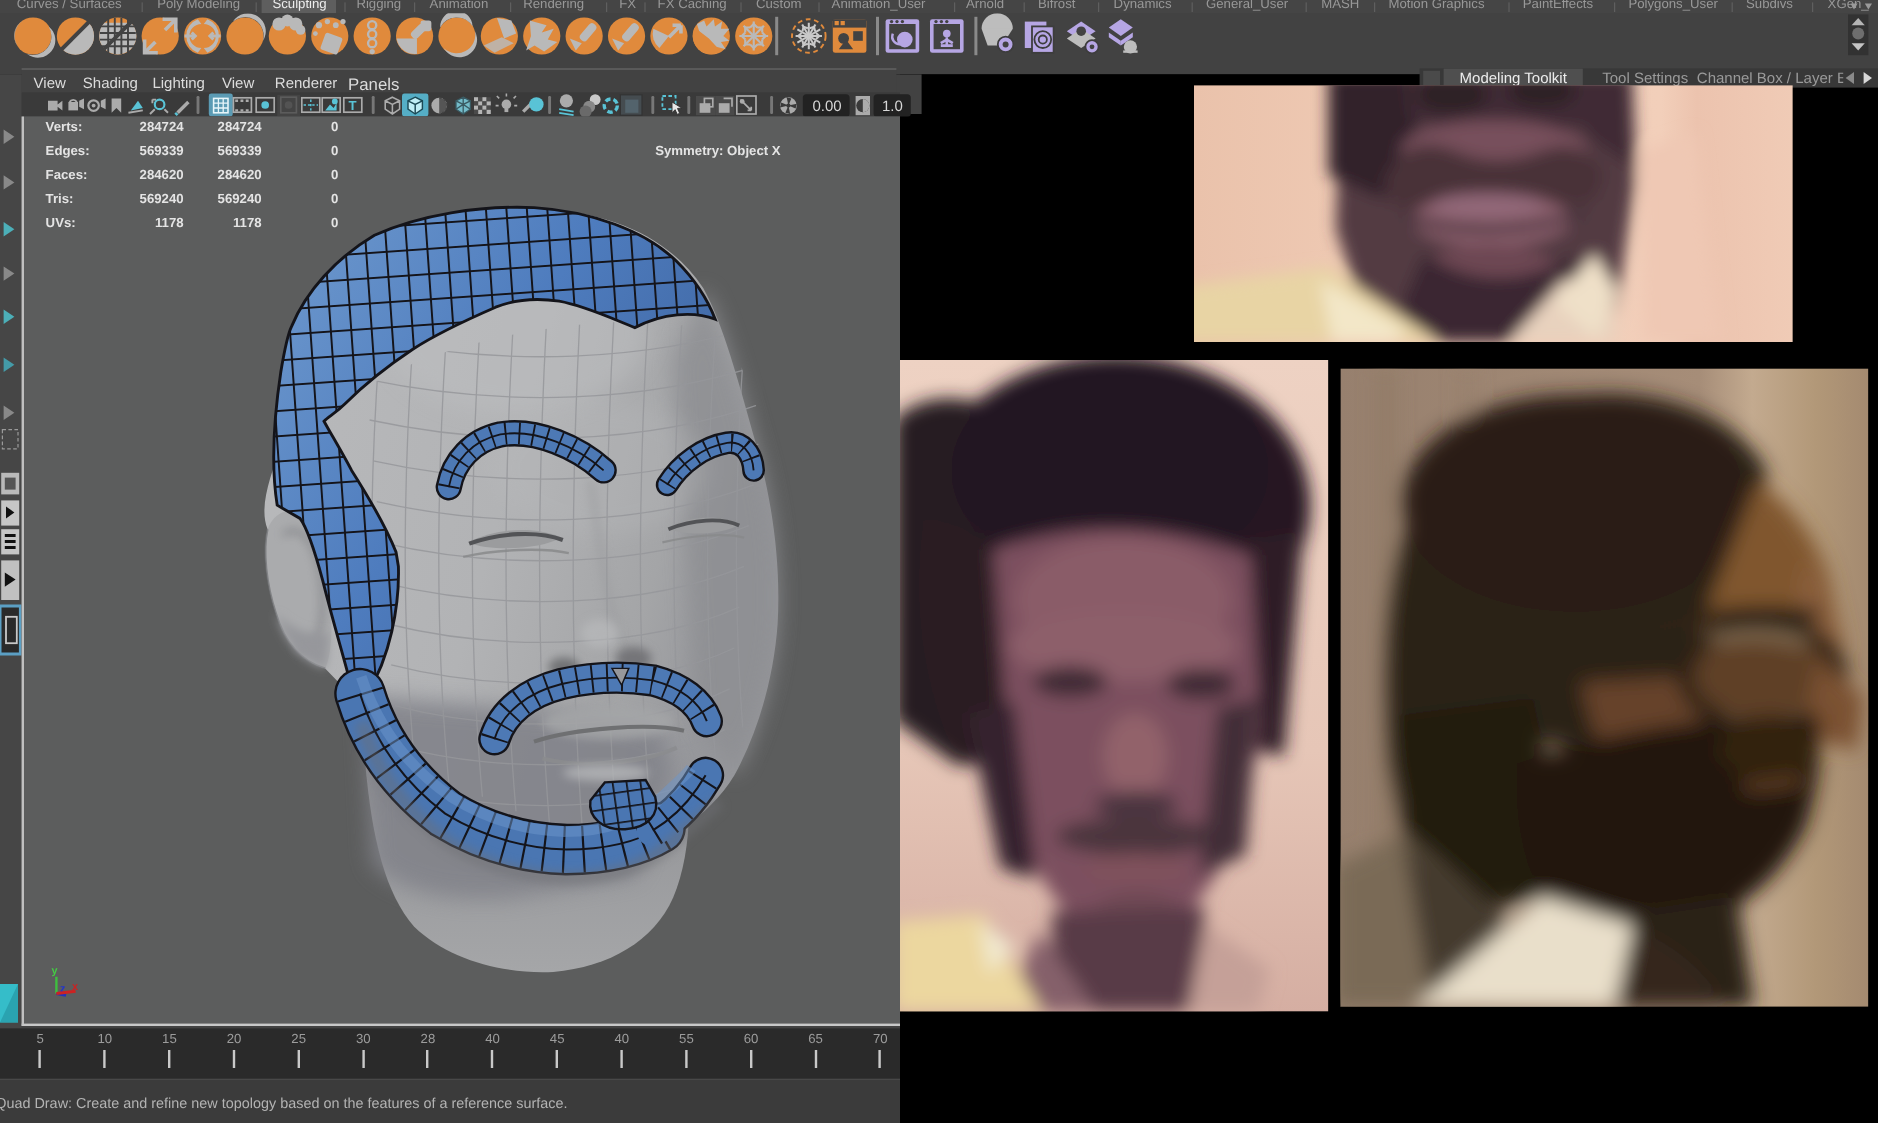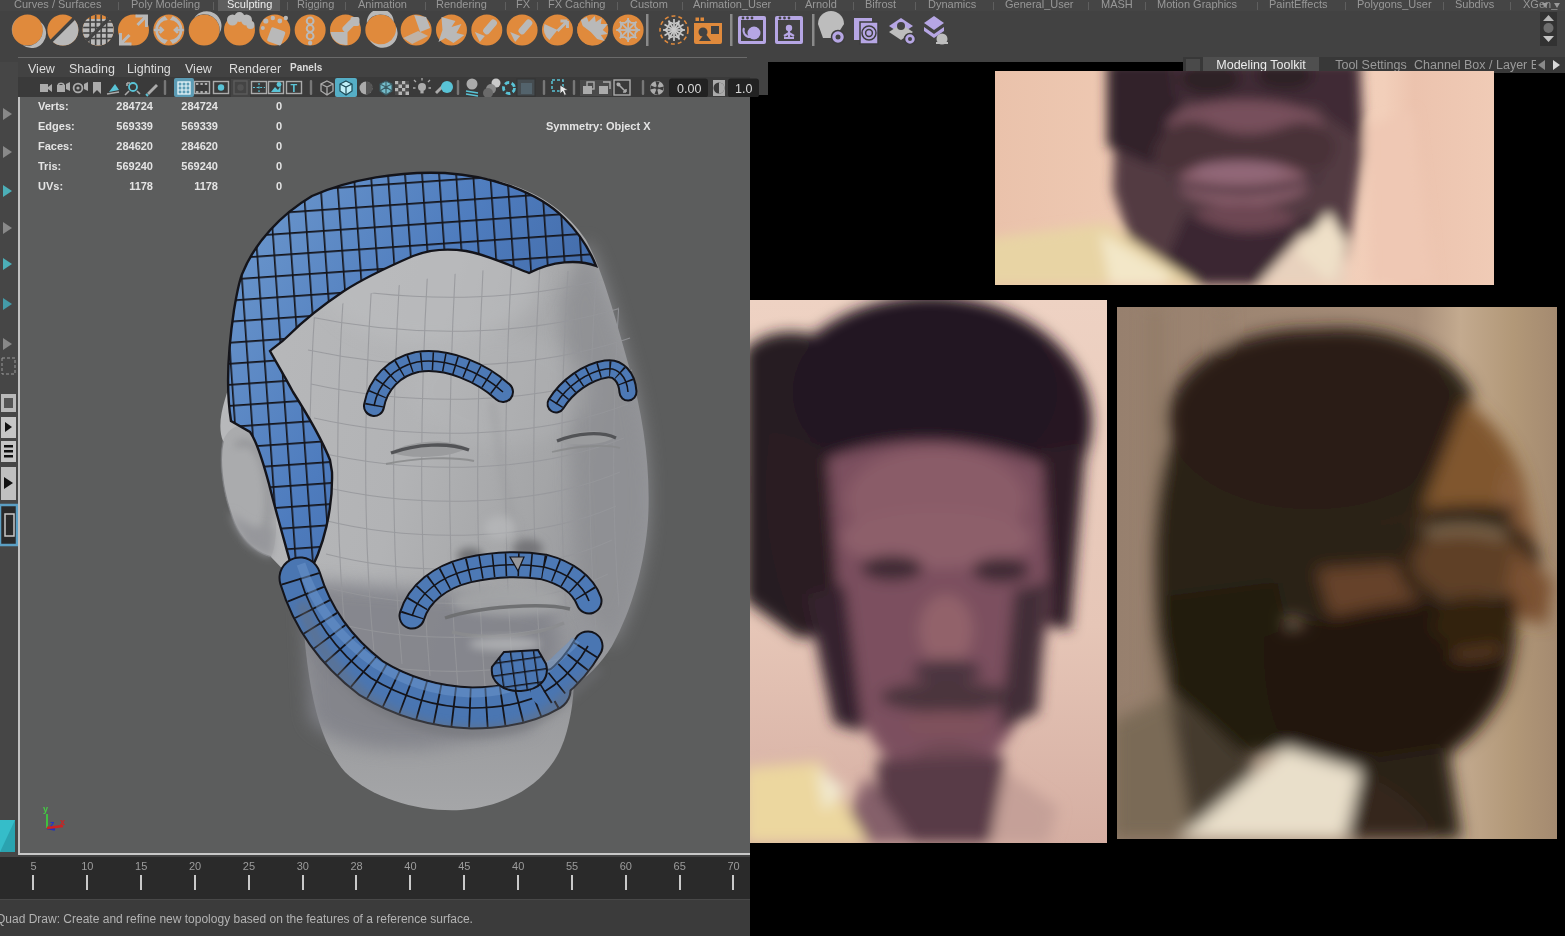--- a/index.html
+++ b/index.html
@@ -295,21 +295,21 @@
       <path d="M 0,790 L 15,758 L 15,790 Z" fill="#2aa3b0"></path>
     </svg>
 
   <div class="abs" style="left:18px;top:57px;width:729px;height:20px;background:#424242;border-top:1px solid #6a6a6a;"></div>
   <div class="abs" style="left:18px;top:60px;width:729px;height:17px;color:#dcdcdc;">
       <span style="position:absolute;left:10px;top:2px;font-size:12.5px;">View</span>
       <span style="position:absolute;left:51px;top:2px;font-size:12.5px;">Shading</span>
       <span style="position:absolute;left:109px;top:2px;font-size:12.5px;">Lighting</span>
       <span style="position:absolute;left:167px;top:2px;font-size:12.5px;">View</span>
       <span style="position:absolute;left:211px;top:2px;font-size:12.5px;">Renderer</span>
-      <span style="position:absolute;left:272px;top:2px;font-size:10px;font-weight:bold;">Panels</span>
+      <span style="position:absolute;left:272px;top:2px;font-size:14px;">Panels</span>
     </div>
 
   <div class="abs" style="left:18px;top:77px;width:732px;height:20px;background:#3a3a3a;"></div>
   <svg class="abs" style="left:18px;top:77px;" width="750" height="20" viewBox="18 77 750 20">
       <path d="M 40,84 h 8 v 3 l 4,-3 v 8 l -4,-3 v 3 h -8 Z" fill="#ababab"></path>
       <rect x="57" y="85" width="8" height="7" fill="#ababab"></rect>
       <path d="M 58,85 a 3.4 3.4 0 0 1 6,0" fill="none" stroke="#ababab" stroke-width="1.6"></path>
       <path d="M 66,84 l 4,-2 v 9 l -4,-2 Z" fill="#ababab"></path>
       <circle cx="78" cy="88" r="4.4" fill="none" stroke="#ababab" stroke-width="1.8"></circle>
       <circle cx="78" cy="88" r="1.6" fill="#ababab"></circle>

